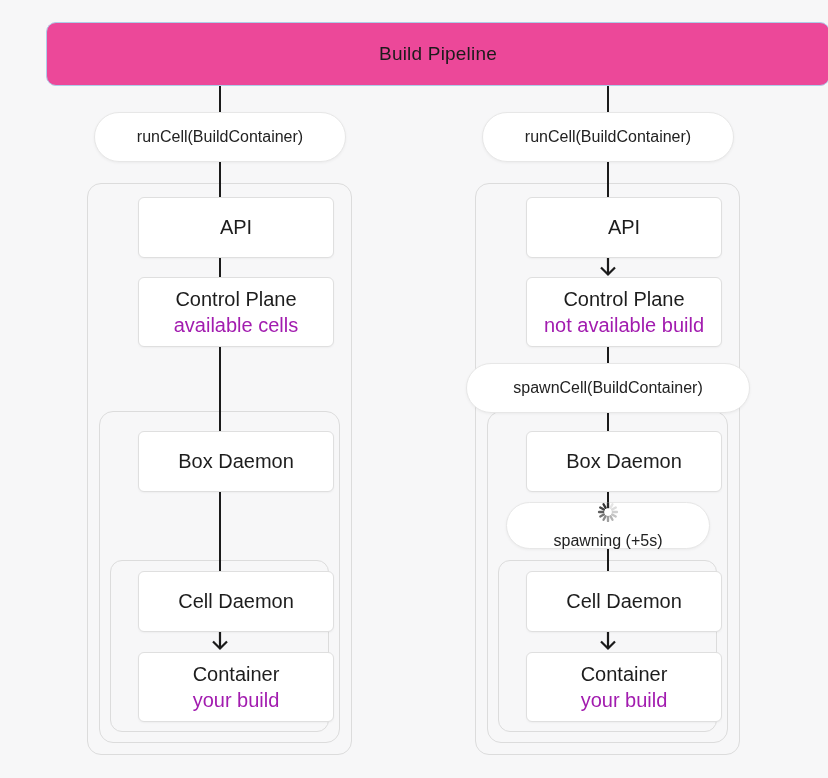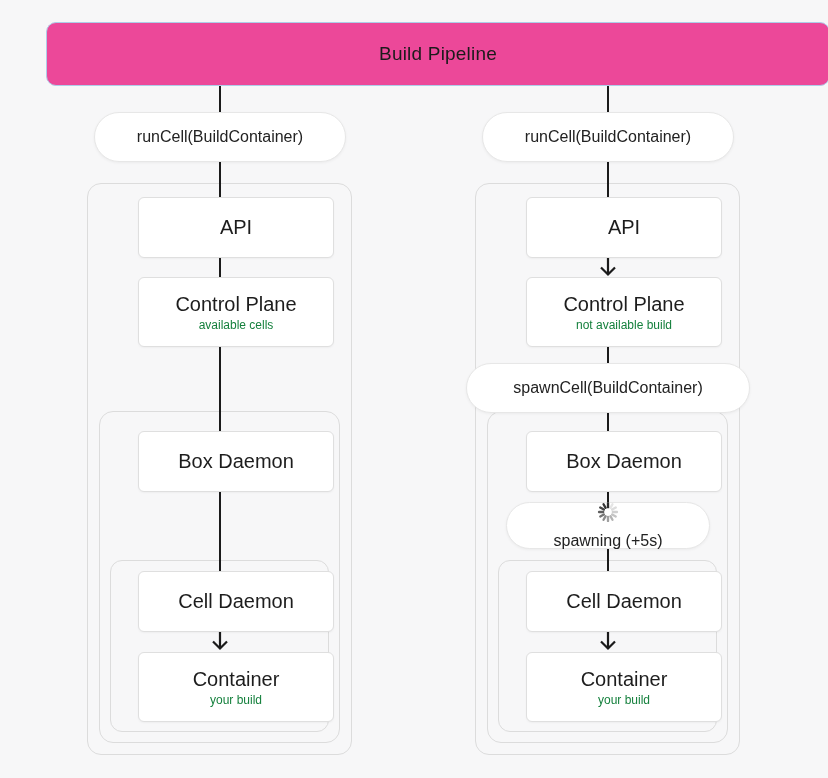--- a/index.html
+++ b/index.html
@@ -22,21 +22,21 @@
   }
   .header-title{font-size:19px;font-weight:500;color:#1b1b1b;letter-spacing:.2px;}
 
   
   .node{
     position:absolute;background:#ffffff;border:1px solid #dfdfdf;border-radius:6px;
     box-sizing:border-box;display:flex;flex-direction:column;align-items:center;justify-content:center;
     z-index:2;box-shadow:0 1px 2px rgba(0,0,0,.04);margin-left:16px;
   }
   .node-title{font-size:20px;color:#1d1d1d;line-height:1.25;}
-  .node-sub{font-size:12px;color:#15803d;line-height:1.25;margin-top:1px;}
+  .node-sub{font-size:20px;color:#a21caf;line-height:1.25;margin-top:1px;}
 
   
   .pill{
     position:absolute;background:#ffffff;border:1px solid #e7e7e7;border-radius:26px;
     box-sizing:border-box;display:flex;align-items:center;justify-content:center;gap:9px;
     z-index:3;box-shadow:0 1px 3px rgba(0,0,0,.05);
   }
   .pill-text{font-size:16px;color:#222;}
 
   

